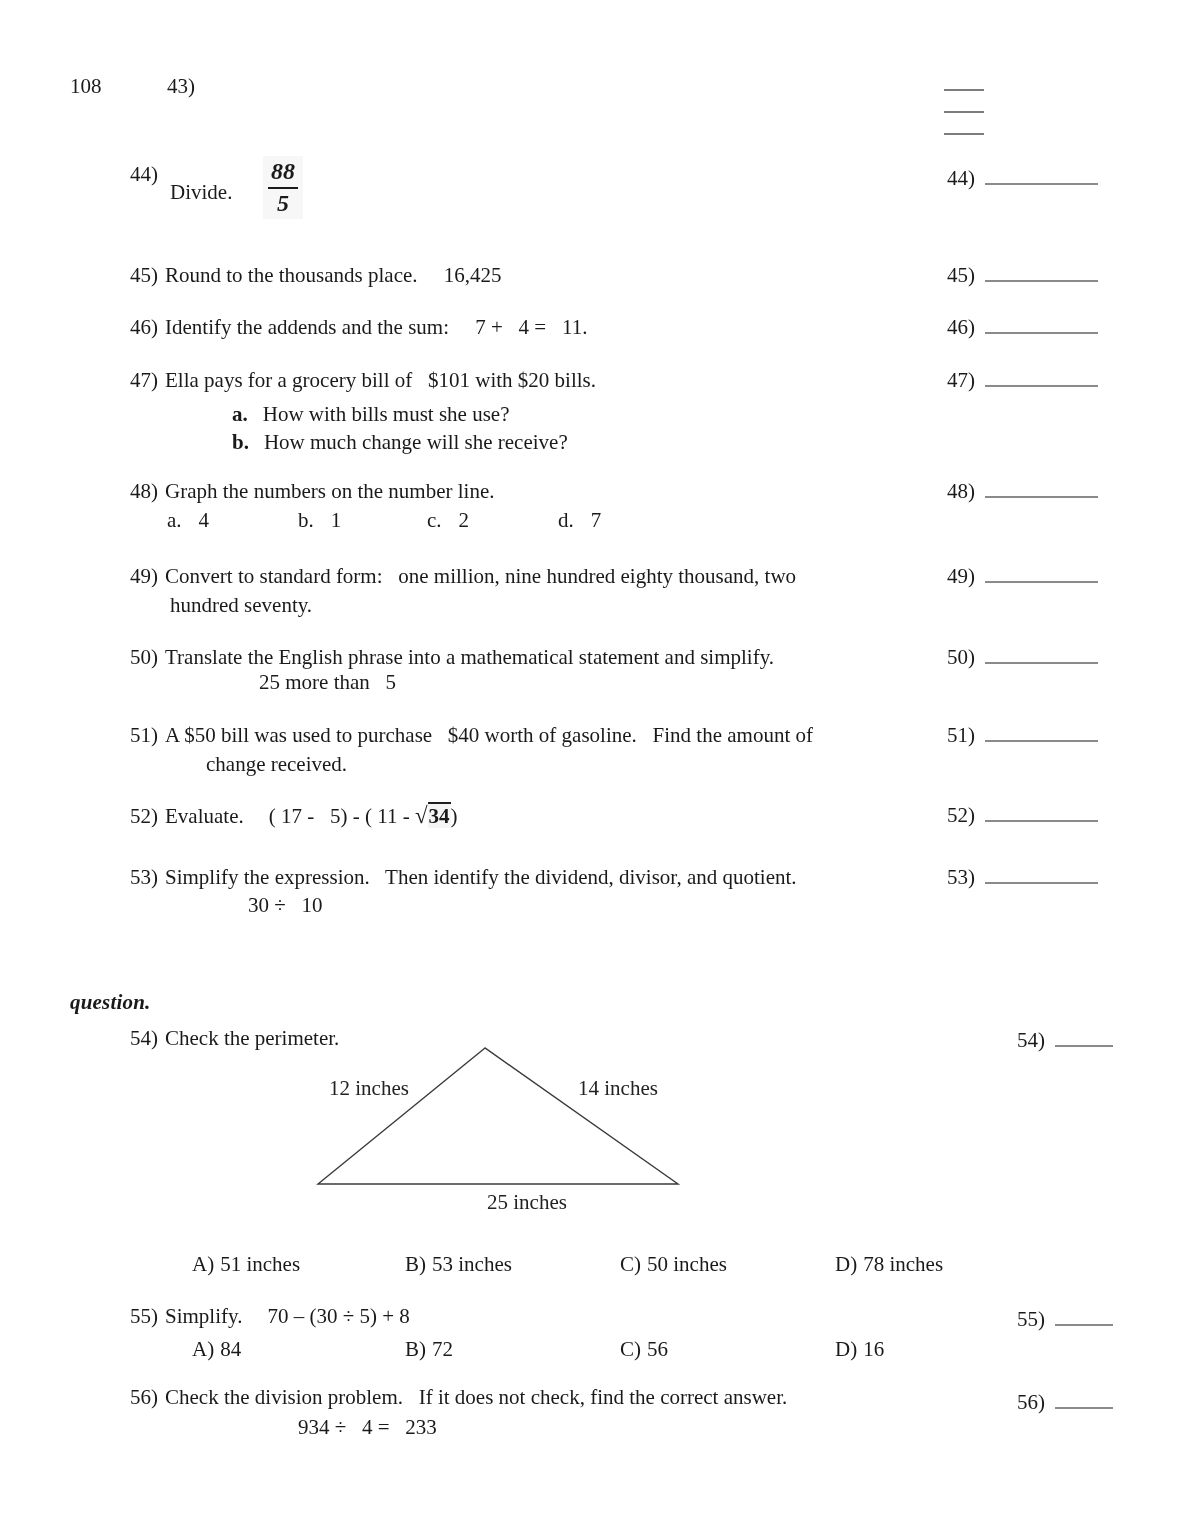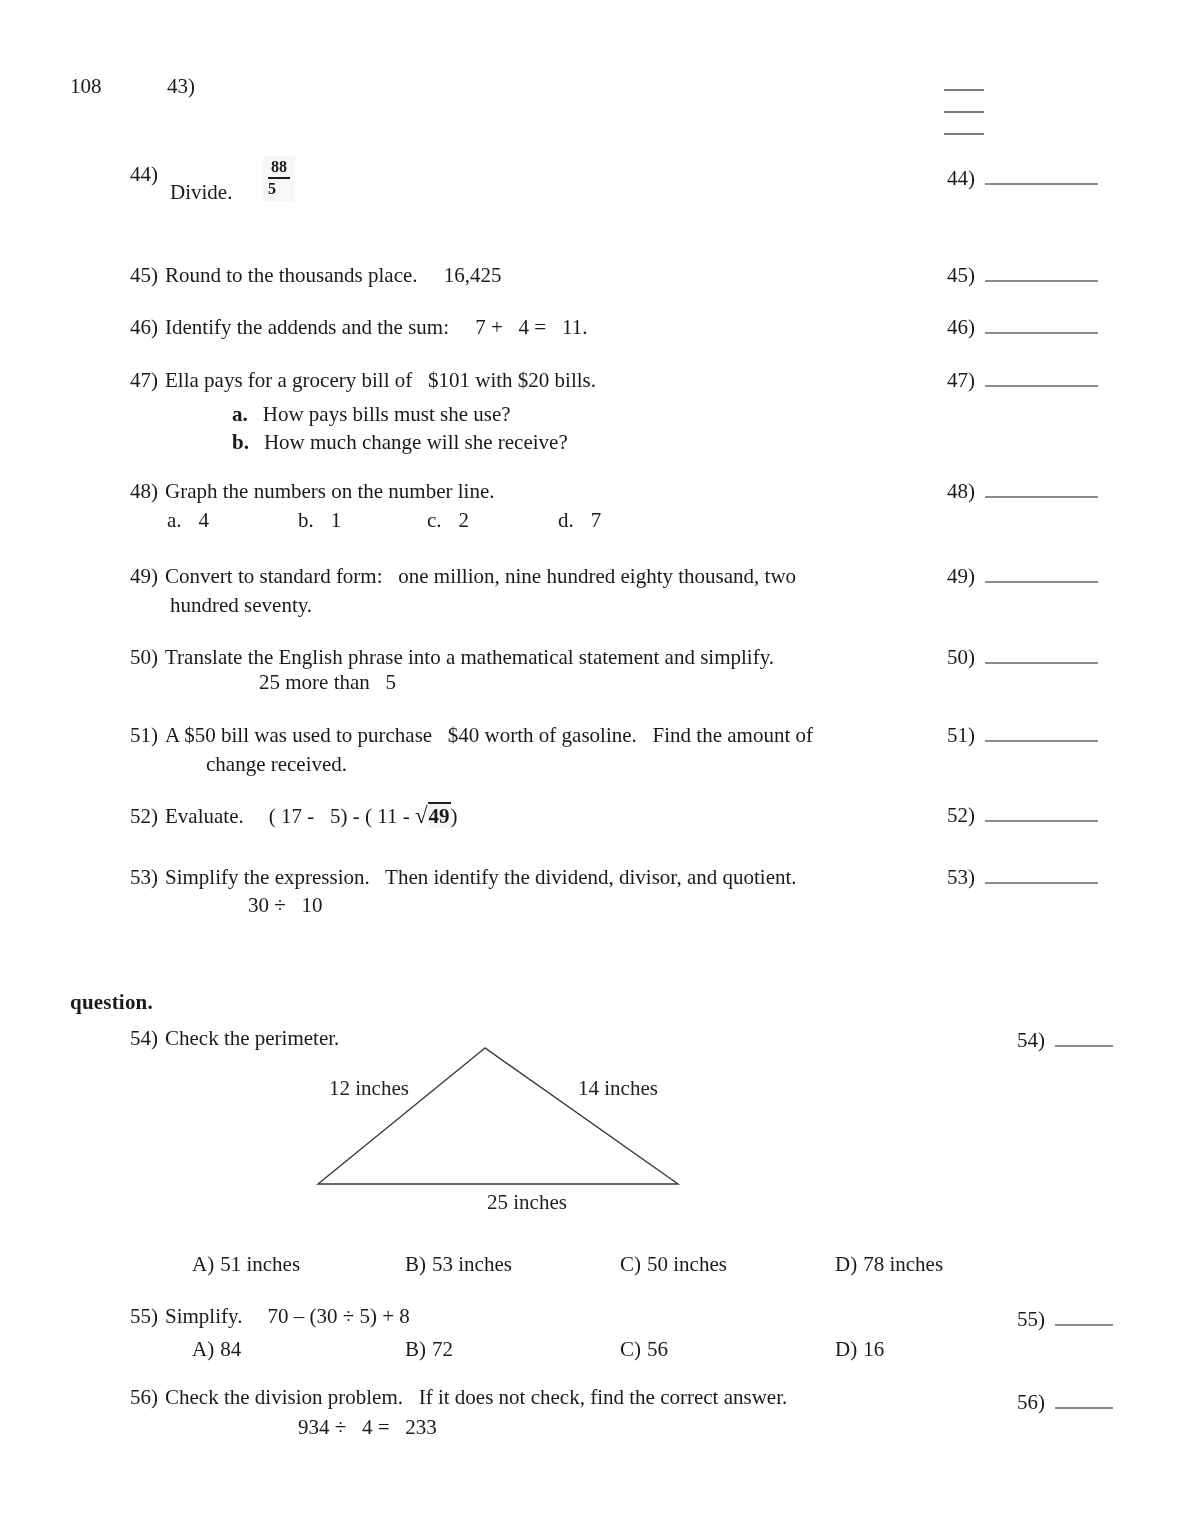--- a/index.html
+++ b/index.html
@@ -17,22 +17,22 @@
   .txt{white-space:pre;text-align:right;}
   .bold{font-weight:bold;}
   .sub-row{position:absolute;display:flex;align-items:baseline;gap:15px;}
   .ans{position:absolute;display:flex;align-items:baseline;gap:10px;}
   .blank{display:inline-block;border-bottom:2px solid #8a8a8a;height:15px;}
   .blank.long{width:113px;}
   .blank.short{width:58px;}
   .dash{position:absolute;left:944px;width:40px;height:0;border-top:2px solid #7c7c7c;}
   .fraction{
     position:absolute;left:263px;top:156px;
-    font-weight:bold;font-size:16px;
-    background:#f7f7f7;padding:2px 5px;line-height:1.15;
+    text-align:center;font-weight:bold;font-size:24px;
+    background:#f7f7f7;padding:2px 5px;line-height:1.15;font-style:italic;
   }
   .fraction .fnum{border-bottom:2px solid #1a1a1a;padding:0 3px 1px;}
   .fraction .fden{padding-top:1px;}
   .expr{white-space:pre;}
   .rad-symbol{font-size:23px;}
   .radicand{font-weight:bold;border-top:2px solid #1f1f1f;background:#f5f5f5;padding:0 1px;}
   .mc-header{position:absolute;left:70px;font-weight:bold;letter-spacing:0.2px;white-space:pre;}
   .choice{position:absolute;display:flex;align-items:baseline;gap:6px;}
   .tri-label{position:absolute;white-space:pre;color:#222;}
 </style>
@@ -75,21 +75,21 @@
     <span>46)</span>
       <span class="blank long"></span>
   </div>
 
   <div class="row" style="left:130px;top:368px;">
     <span>47)</span>
       <span>Ella pays for a grocery bill of   $101 with $20 bills.</span>
   </div>
   <div class="sub-row" style="left:232px;top:402px;">
     <span class="bold">a.</span>
-      <span>How pays bills must she use?</span>
+      <span>How with bills must she use?</span>
   </div>
   <div class="sub-row" style="left:232px;top:430px;">
     <span class="bold">b.</span>
       <span>How much change will she receive?</span>
   </div>
   <div class="ans" style="left:947px;top:368px;">
     <span>47)</span>
       <span class="blank long"></span>
   </div>
 
@@ -144,38 +144,38 @@
   </div>
   <div class="abs txt" style="left:170px;top:752px;margin-left:36px;">change received.</div>
   <div class="ans" style="left:947px;top:723px;">
     <span>51)</span>
       <span class="blank long"></span>
   </div>
 
   <div class="row" style="left:130px;top:803px;">
     <span>52)</span>
       <span>Evaluate.</span>
-      <span class="expr" style="margin-left:18px;"><span>( 17 -   5) - ( 11 - </span><span class="rad-symbol">√</span><span class="radicand">49</span><span>)</span></span>
+      <span class="expr" style="margin-left:18px;"><span>( 17 -   5) - ( 11 - </span><span class="rad-symbol">√</span><span class="radicand">34</span><span>)</span></span>
   </div>
   <div class="ans" style="left:947px;top:803px;">
     <span>52)</span>
       <span class="blank long"></span>
   </div>
 
   <div class="row" style="left:130px;top:865px;">
     <span>53)</span>
       <span>Simplify the expression.   Then identify the dividend, divisor, and quotient.</span>
   </div>
   <div class="abs txt" style="left:248px;top:893px;">30 ÷   10</div>
   <div class="ans" style="left:947px;top:865px;">
     <span>53)</span>
       <span class="blank long"></span>
   </div>
 
-  <div class="mc-header" style="top:990px;">question.</div>
+  <div class="mc-header" style="top:990px;font-style:italic;">question.</div>
 
   <div class="row" style="left:130px;top:1026px;">
     <span>54)</span>
       <span>Check the perimeter.</span>
   </div>
   <div class="ans" style="left:1017px;top:1028px;">
     <span>54)</span>
       <span class="blank short"></span>
   </div>
 

